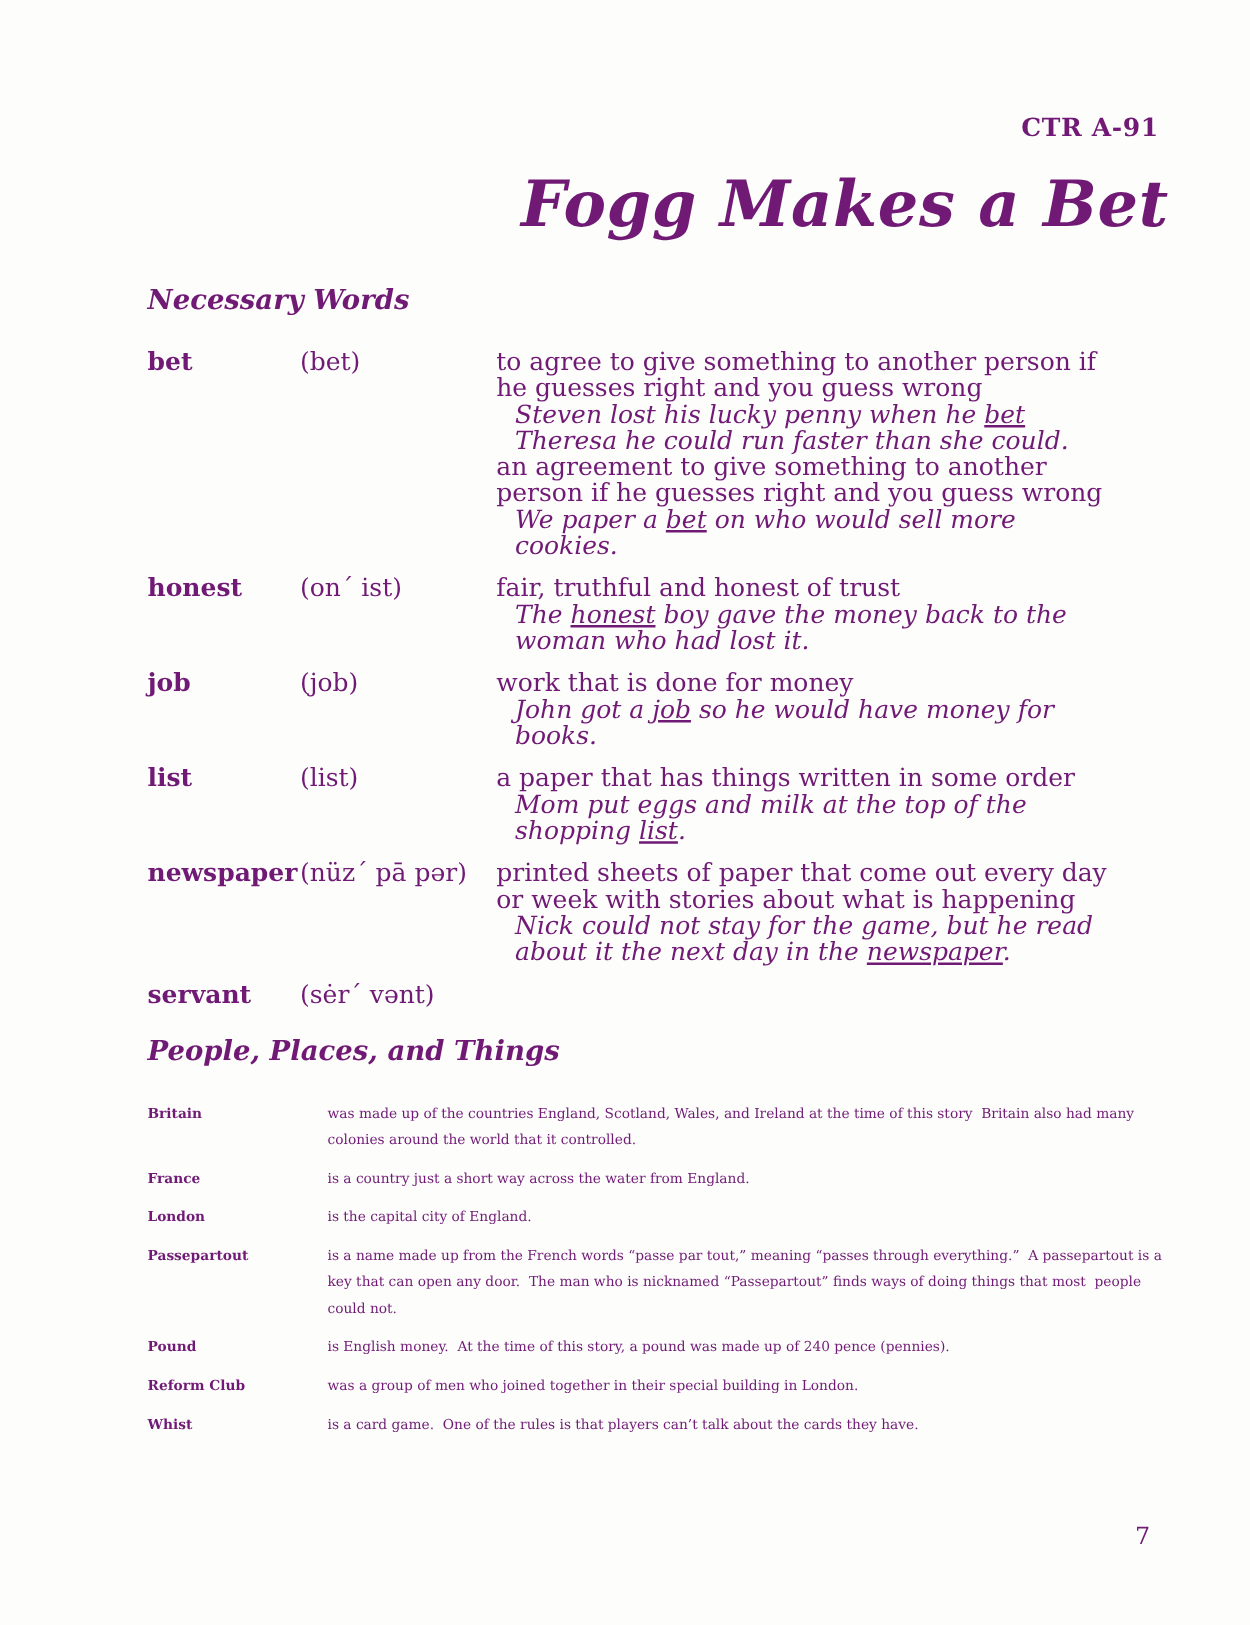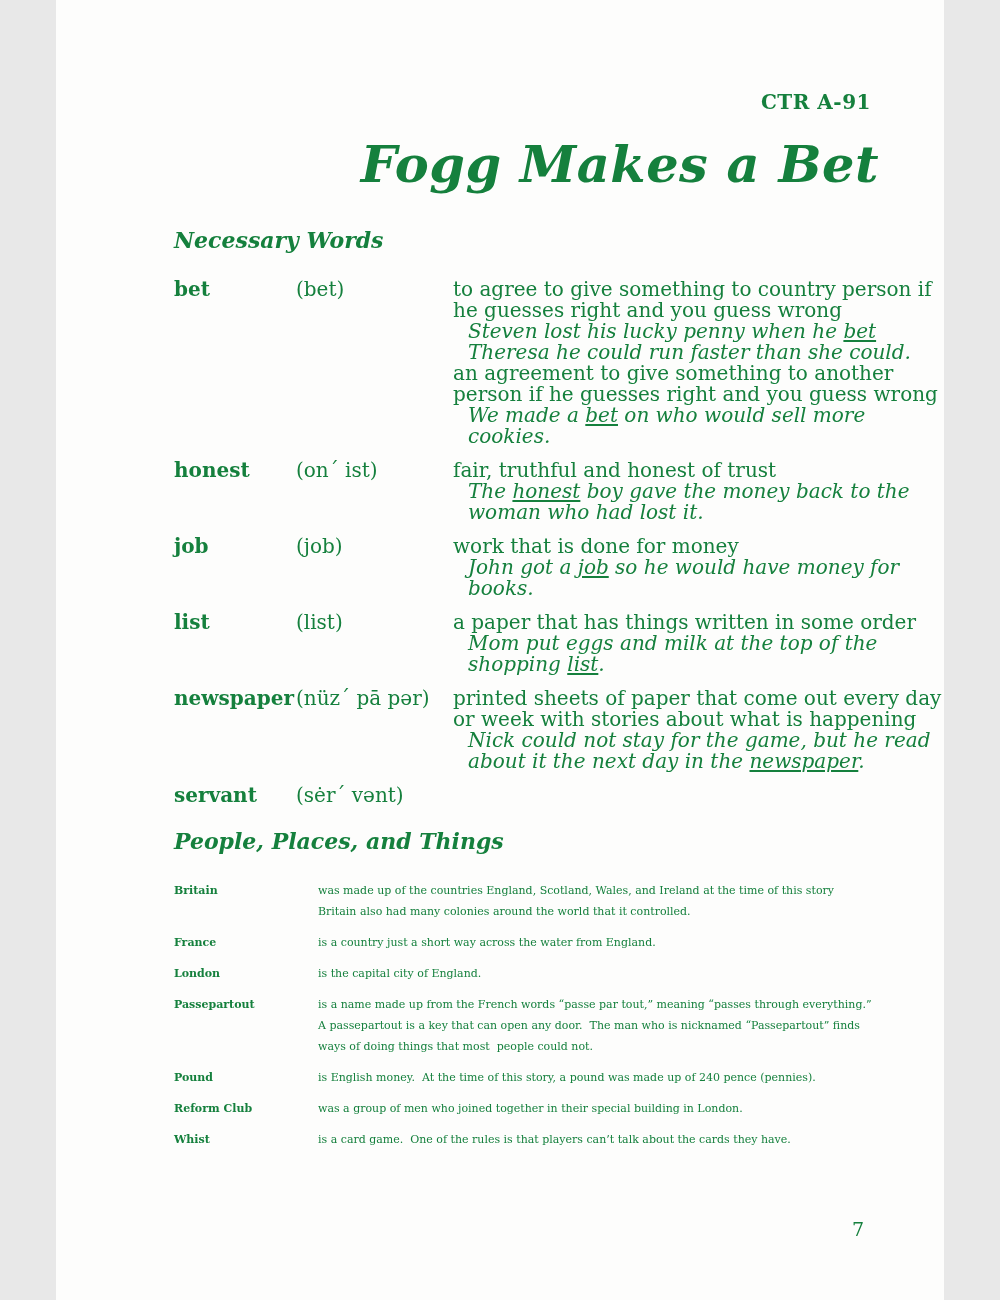--- a/index.html
+++ b/index.html
@@ -1,22 +1,22 @@
 <!DOCTYPE html>
 <html><head>
 <meta charset="utf-8">
 <style>
   * { box-sizing: border-box; margin: 0; padding: 0; }
   html, body { background: #e8e8e8; }
   .page {
-    width: 888px;
+    width: 1000px;
     height: 1300px;
     margin: 0 auto;
     background: #fdfdfc;
-    color: #15803d;
+    color: #701a75;
     font-family: "DejaVu Serif", serif;
     position: relative;
     padding: 90px 65px 0 118px;
   }
   .doc-code {
     text-align: right;
     font-size: 20px;
     font-weight: 700;
     letter-spacing: 0.5px;
     padding-right: 8px;
@@ -76,24 +76,24 @@
 <div class="page">
   <div class="doc-code">CTR A-91</div>
   <h1 class="title">Fogg Makes a Bet</h1>
 
   <h2 class="section-heading">Necessary Words</h2>
   <div class="nw-entries">
       <div class="entry">
         <div class="word">bet</div>
         <div class="pron">(bet)</div>
         <div class="defs">
-          <p class="definition">to agree to give something to country person if he guesses right and you guess wrong</p>
+          <p class="definition">to agree to give something to another person if he guesses right and you guess wrong</p>
           <p class="example"><span>Steven lost his lucky penny when he </span><span class="u">bet</span><span> Theresa he could run faster than she could.</span></p>
           <p class="definition">an agreement to give something to another person if he guesses right and you guess wrong</p>
-          <p class="example"><span>We made a </span><span class="u">bet</span><span> on who would sell more cookies.</span></p>
+          <p class="example"><span>We paper a </span><span class="u">bet</span><span> on who would sell more cookies.</span></p>
         </div>
       </div>
       <div class="entry">
         <div class="word">honest</div>
         <div class="pron">(on´ ist)</div>
         <div class="defs">
           <p class="definition">fair, truthful and honest of trust</p>
           <p class="example"><span>The </span><span class="u">honest</span><span> boy gave the money back to the woman who had lost it.</span></p>
         </div>
       </div>

